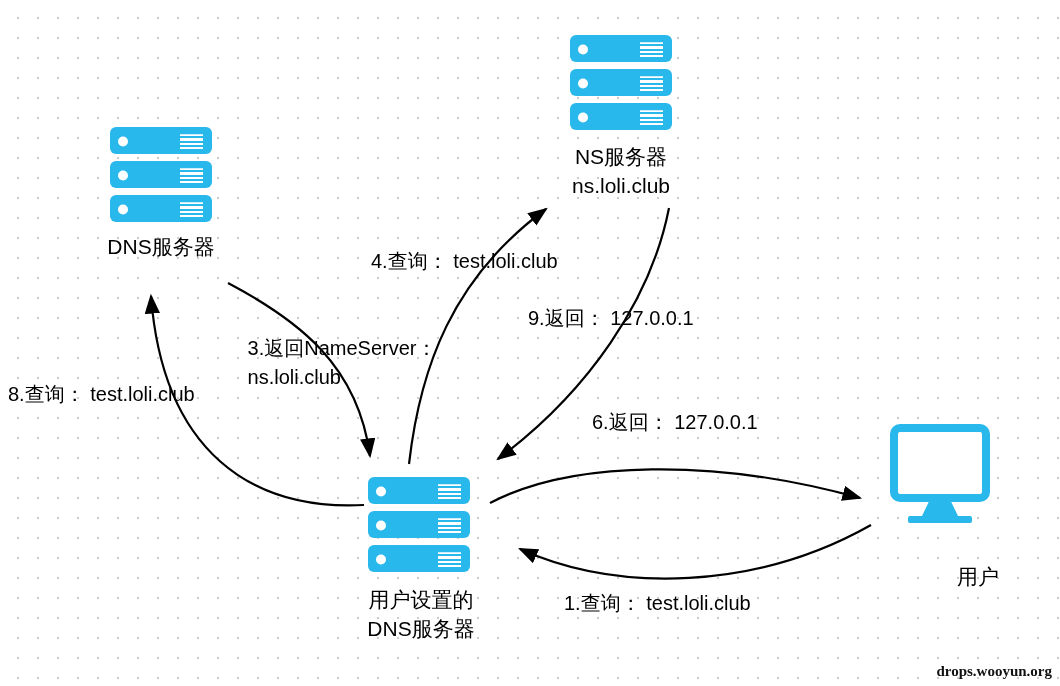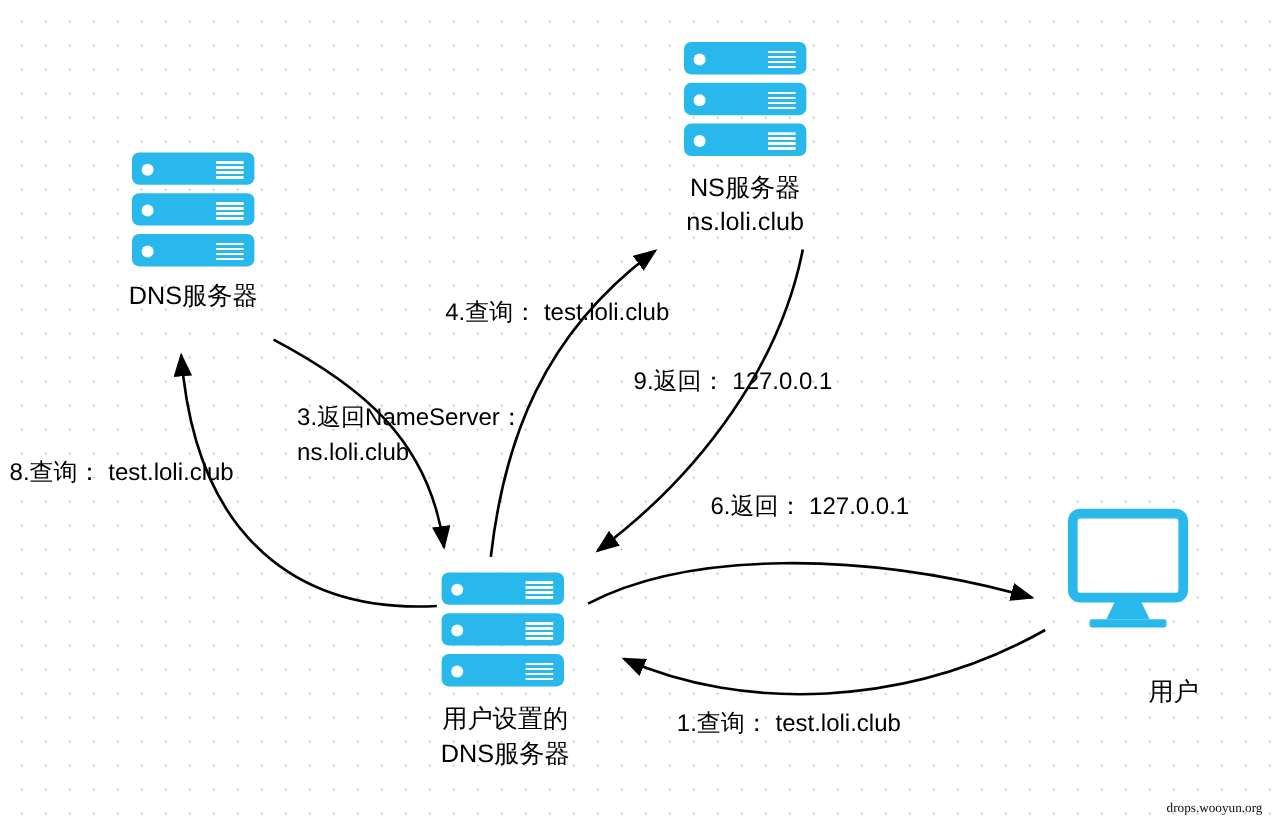--- a/index.html
+++ b/index.html
@@ -37,21 +37,21 @@
   .monitor-base { width:64px; height:7px; margin:0 auto; background:var(--accent);
     border-radius:2px; }
 
   .node-label { position:absolute; transform:translateX(-50%);
     font-size:21px; line-height:29px; text-align:center; white-space:nowrap; }
 
   .edge-label { position:absolute; font-size:20px; line-height:25px; white-space:nowrap; }
   .edge-label.centered { transform:translateX(-50%); line-height:29px; }
 
   .watermark { position:absolute; right:8px; bottom:6px;
-    font-family:"Liberation Serif","DejaVu Serif",serif; font-size:11px; color:#111; }
+    font-family:"Liberation Serif","DejaVu Serif",serif; font-size:15px; color:#111;font-weight:bold; }
 </style>
 </head>
 <body>
 
 <div class="canvas">
 
   <svg class="edge-layer" width="1060" height="686" viewBox="0 0 1060 686">
     <defs>
       <marker id="ah" markerWidth="10" markerHeight="8" refX="8" refY="3.5" orient="auto" markerUnits="strokeWidth">
         <path class="arrowhead" d="M0,0 L9,3.5 L0,7 Z"></path>

